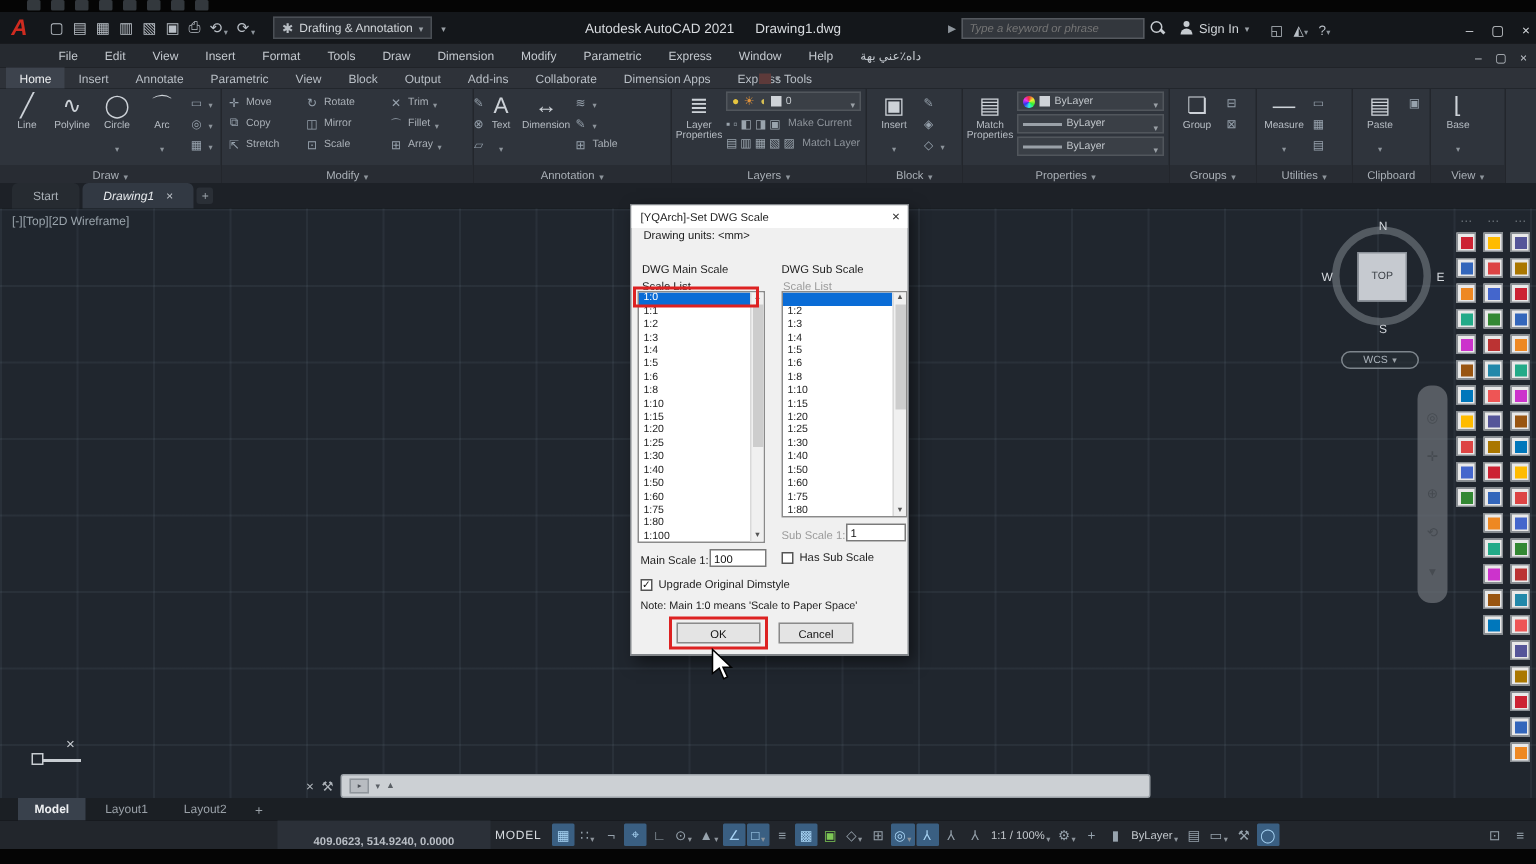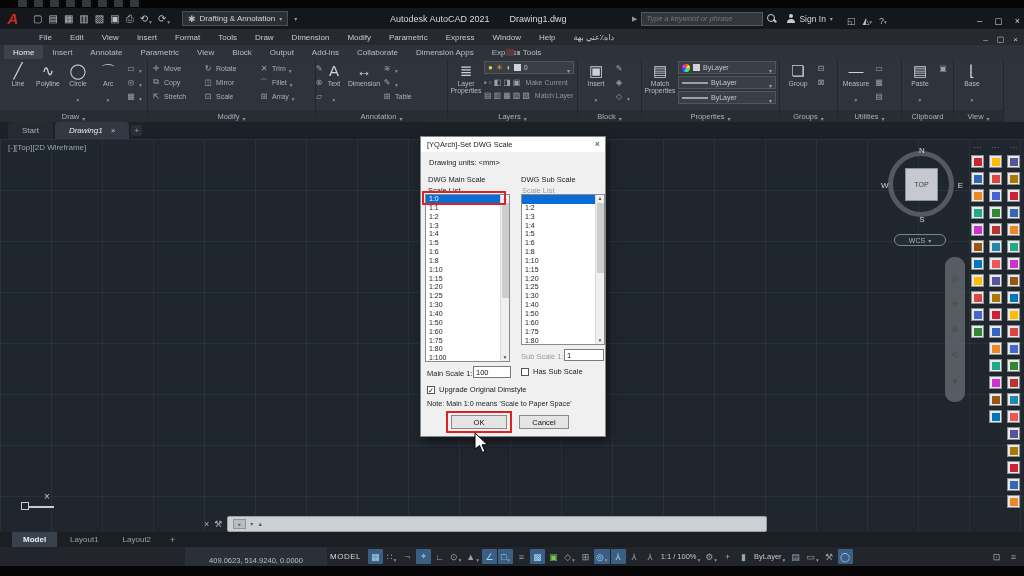--- a/index.html
+++ b/index.html
@@ -15,21 +15,21 @@
   .titlebar { position:absolute; left:0; top:8px; width:1024px; height:21px; background:#14171b; display:flex; align-items:center; }
   .logo { width:20px; height:20px; margin-left:3px; color:#cf2b20; font-weight:bold; font-size:15px; font-style:italic; display:flex; align-items:center; justify-content:center; }
   .qat { display:flex; align-items:center; gap:2px; margin-left:8px; }
   .qat .ic { height:16px; padding:0 2px; display:flex; align-items:center; gap:1px; }
   .qat .g { font-size:10px; color:#b9bfc6; }
   .qat .cr::after { content:"▾"; font-size:6px; color:#8d949b; }
   .wsbox { margin-left:10px; height:15px; background:#2c3036; border:1px solid #4a4f55; display:flex; align-items:center; gap:4px; padding:0 5px; }
   .wsbox .gear { color:#b8bec4; font-size:9px; }
   .wsbox .lbl { font-size:8px; color:#d2d6da; }
   .wsbox .cr, .tiny-cr { font-size:6px; color:#9aa0a6; }
-  .title-center { position:absolute; left:390px; top:0; height:21px; display:flex; align-items:center; gap:20px; font-size:9px; color:#d8dbdf; }
+  .title-center { position:absolute; left:390px; top:0; height:21px; display:flex; align-items:center; gap:14px; font-size:9px; color:#d8dbdf; }
   .search-zone { position:absolute; left:632px; top:3px; height:15px; display:flex; align-items:center; gap:4px; }
   .search-zone .arr { color:#8d949b; font-size:7px; }
   .search-input { width:122px; height:14px; background:#33373d; border:1px solid #55595f; color:#9aa1a8; font-size:7.5px; font-style:italic; padding:0 4px; }
   .mag { width:9px; height:9px; position:relative; }
   .mag::before { content:""; position:absolute; left:0; top:0; width:6px; height:6px; border:1.4px solid #c6cbd0; border-radius:50%; }
   .mag::after { content:""; position:absolute; left:6px; top:6px; width:4px; height:1.6px; background:#c6cbd0; transform:rotate(45deg); }
   .signin { display:flex; align-items:center; gap:4px; margin-left:6px; }
   .person { width:9px; height:9px; position:relative; }
   .person::before { content:""; position:absolute; left:2.5px; top:0; width:4px; height:4px; border-radius:50%; background:#c6cbd0; }
   .person::after { content:""; position:absolute; left:0.5px; top:4.5px; width:8px; height:4px; border-radius:4px 4px 0 0; background:#c6cbd0; }
@@ -123,21 +123,21 @@
   .cmd-wrench { color:#aeb4ba; font-size:9px; }
   .cmd-bar { width:540px; height:16px; background:#ccd0d4; border:1px solid #9aa0a6; border-radius:2px; display:flex; align-items:center; padding:0 5px; gap:4px; }
   .cmd-chip { width:13px; height:10px; background:#b8bcc1; border:1px solid #8f959b; font-size:5px; color:#4a4f55; display:flex; align-items:center; justify-content:center; }
   .cmd-text { flex:1; font-size:8px; font-style:italic; color:#63686e; }
   .cmd-up { font-size:6px; color:#5a5f65; }
 
   
   .dialog { position:absolute; left:420px; top:136px; width:186px; height:301px; background:#f0f0f0; border:1px solid #82868a; box-shadow:3px 4px 10px rgba(0,0,0,0.5); font-size:7.5px; color:#1c1c1c; }
   .dlg-title { position:absolute; left:0; top:0; width:100%; height:15px; background:#ffffff; display:flex; align-items:center; padding:0 6px; font-size:7.5px; color:#222; }
   .dlg-close { position:absolute; right:5px; top:2px; font-size:9px; color:#333; }
-  .dlg-units { position:absolute; left:8px; top:21px; }
+  .dlg-units { position:absolute; left:8px; top:15px; }
   .grp-label { position:absolute; font-size:7.5px; color:#1c1c1c; }
   .sub-dim { color:#9b9b9b; }
   .listbox { position:absolute; background:#fff; border:1px solid #8a8a8a; display:flex; }
   .lb-rows { flex:1; overflow:hidden; }
   .lb-row { height:8.85px; line-height:8.9px; font-size:7px; padding-left:3px; color:#222; }
   .lb-row.selected { background:#0a6cd6; color:#fff; }
   .sb { width:9px; background:#f0f0f0; border-left:1px solid #d9d9d9; position:relative; }
   .sb .up { position:absolute; top:0; left:0; width:100%; text-align:center; font-size:5px; color:#555; line-height:7px; }
   .sb .dn { position:absolute; bottom:0; left:0; width:100%; text-align:center; font-size:5px; color:#555; line-height:7px; }
   .sb .thumb { position:absolute; left:1px; width:7px; background:#cdcdcd; }
@@ -152,21 +152,21 @@
   .cursor { position:absolute; left:474px; top:432px; }
 
   
   .layouttabs { position:absolute; left:0; top:532px; width:1024px; height:15px; background:#1b1f24; display:flex; align-items:stretch; padding-left:12px; gap:2px; }
   .ltab { display:flex; align-items:center; padding:0 11px; font-size:8px; color:#9aa1a8; }
   .ltab.active { background:#39414c; color:#eef0f2; font-weight:bold; }
   .ltab-add { align-self:center; color:#9aa1a8; font-size:9px; padding:0 6px; }
 
   
   .statusbar { position:absolute; left:0; top:547px; width:1024px; height:19px; background:#22262c; display:flex; align-items:center; }
-  .coords { position:absolute; left:185px; top:0; width:142px; height:26px; background:#2b3038; display:flex; align-items:center; justify-content:center; font-size:7.5px; color:#b9bec5; }
+  .coords { position:absolute; left:185px; top:0; width:142px; height:26px; background:#2b3038; display:flex; align-items:center; justify-content:center; font-size:7.5px; color:#b9bec5;font-weight:bold; }
   .model-lb { position:absolute; left:330px; top:0; height:19px; display:flex; align-items:center; font-size:8px; color:#d6dade; letter-spacing:0.5px; }
   .st-icons { position:absolute; left:368px; top:1.5px; height:16px; display:flex; align-items:center; gap:1px; }
   .st-icons .ic, .st-right .ic { height:15px; min-width:15px; padding:0 2px; display:flex; align-items:center; justify-content:center; gap:1px; border-radius:1px; }
   .st-icons .ic.on, .st-right .ic.on { background:#3a5f82; }
   .st-icons .g, .st-right .g { font-size:9px; color:#97a3ad; }
   .st-icons .ic.on .g { color:#a8d4f4; }
   .st-icons .ic.grn .g { color:#7ec855; }
   .st-icons .lb, .st-right .lb { font-size:7.5px; color:#c3c8cd; }
   .st-right { position:absolute; right:3px; top:1.5px; height:16px; display:flex; align-items:center; gap:2px; }
 

